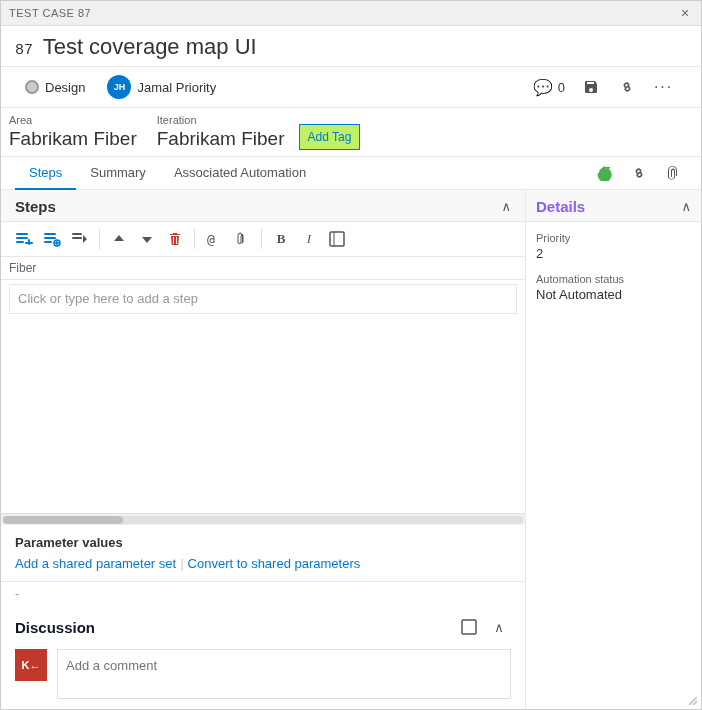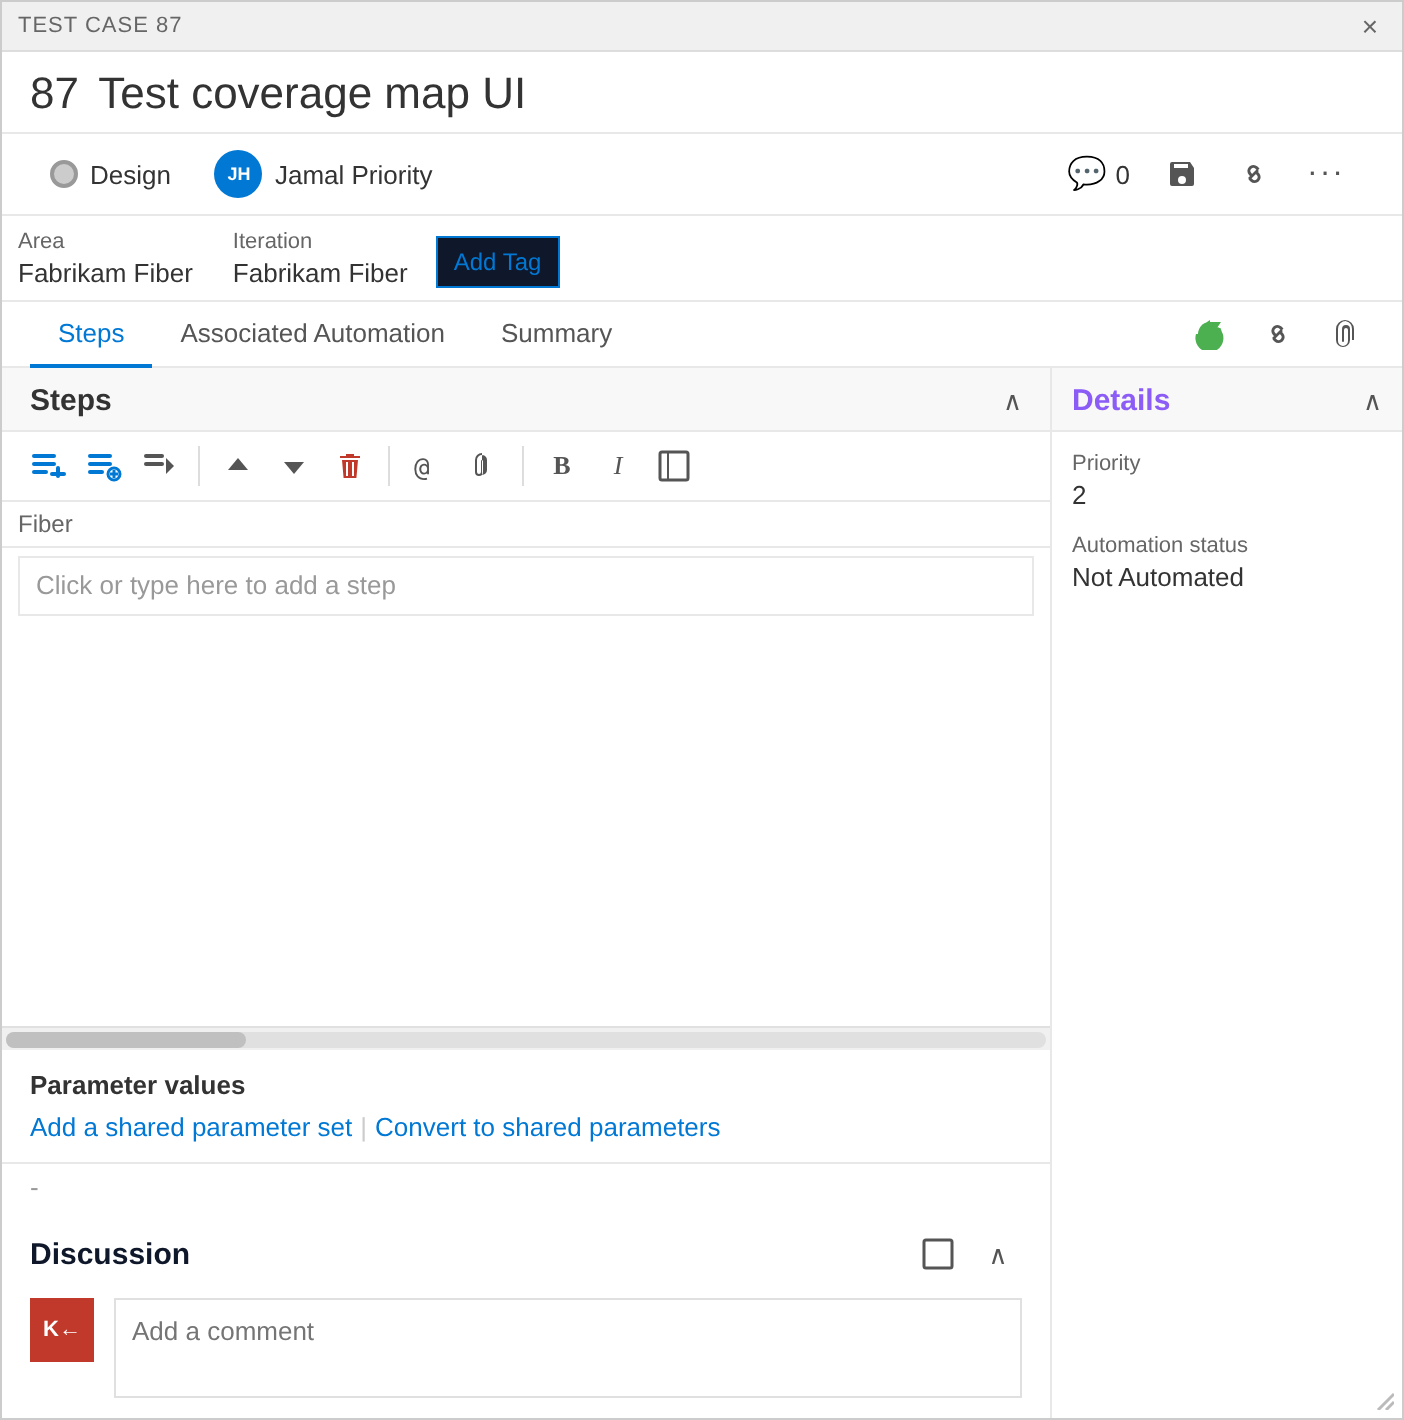--- a/index.html
+++ b/index.html
@@ -7,40 +7,40 @@
     
     .window { width: 702px; height: 710px; border: 1px solid #ccc; display: flex; flex-direction: column; background: #fff; position: relative; }
     
     
     .title-bar { background: #f0f0f0; padding: 4px 8px; display: flex; align-items: center; justify-content: space-between; border-bottom: 1px solid #ddd; }
     .title-bar-text { font-size: 11px; color: #666; text-transform: uppercase; letter-spacing: 0.5px; }
     .close-btn { width: 16px; height: 16px; cursor: pointer; color: #666; font-size: 14px; line-height: 16px; text-align: center; }
     
     
     .header { padding: 8px 14px 6px; border-bottom: 1px solid #e8e8e8; }
-    .work-item-number { font-size: 22px; font-weight: 300; color: #333; }
+    .work-item-number { font-size: 15px; font-weight: 300; color: #333; font-family: Liberation Mono, monospace; }
     .work-item-title { font-size: 22px; font-weight: 300; color: #333; margin-left: 6px; }
     
     
     .toolbar-row { display: flex; align-items: center; padding: 6px 24px; border-bottom: 1px solid #e8e8e8; gap: 12px; }
     .status-badge { display: flex; align-items: center; gap: 6px; }
     .status-circle { width: 14px; height: 14px; border-radius: 50%; background: #ccc; border: 2px solid #999; }
     .status-label { font-size: 13px; color: #333; }
     .assigned-to { display: flex; align-items: center; gap: 6px; margin-left: 10px; }
     .avatar { width: 24px; height: 24px; border-radius: 50%; background: #0078d4; display: flex; align-items: center; justify-content: center; color: #fff; font-size: 10px; font-weight: bold; overflow: hidden; }
     .assigned-name { font-size: 13px; color: #333; }
     .comment-badge { display: flex; align-items: center; gap: 4px; margin-left: auto; }
     .comment-icon { color: #f05a28; font-size: 16px; }
     .comment-count { font-size: 13px; color: #333; }
     .toolbar-actions { display: flex; align-items: center; gap: 8px; }
     .toolbar-icon-btn { width: 28px; height: 28px; display: flex; align-items: center; justify-content: center; cursor: pointer; color: #555; font-size: 16px; border: none; background: none; }
     .field-group { display: flex; flex-direction: column; gap: 2px; }
     .field-label { font-size: 11px; color: #666; }
-    .field-value { font-size: 13px; color: #333; }
-    .add-tag-btn { border: 1px solid #0078d4; color: #0078d4; background: #0f172a; padding: 2px 8px; font-size: 12px; cursor: pointer; margin-top: 4px; margin-left: 14px; height: 26px; }
+    .field-value { font-size: 19px; color: #333; }
+    .add-tag-btn { border: 1px solid #0078d4; color: #0078d4; background: #bef264; padding: 2px 8px; font-size: 12px; cursor: pointer; margin-top: 4px; margin-left: 14px; height: 26px; }
     
     
     .tabs { display: flex; align-items: center; border-bottom: 1px solid #e8e8e8; padding: 0 14px; }
     .tab { padding: 8px 14px; font-size: 13px; cursor: pointer; color: #555; border-bottom: 2px solid transparent; margin-bottom: -1px; }
     .tab.active { color: #0078d4; border-bottom: 2px solid #0078d4; font-weight: 500; }
     .tab-actions { margin-left: auto; display: flex; gap: 6px; }
     .tab-action-btn { width: 28px; height: 28px; display: flex; align-items: center; justify-content: center; cursor: pointer; color: #555; font-size: 14px; border: none; background: none; }
     
     
     .main-content { display: flex; flex: 1; overflow: hidden; }
@@ -159,24 +159,24 @@
       <span class="field-value">Fabrikam Fiber</span>
     </div>
     <button class="add-tag-btn" style="margin-left:14px;">Add Tag</button>
   </div>
 
   <div class="tabs">
     <div class="tab active">
       <span>Steps</span>
     </div>
     <div class="tab">
+      <span>Summary</span>
+    </div>
+    <div class="tab">
       <span>Associated Automation</span>
-    </div>
-    <div class="tab">
-      <span>Summary</span>
     </div>
     <div class="tab-actions">
       <button class="tab-action-btn" title="Refresh">
         <svg width="16" height="16" viewBox="0 0 16 16" fill="#4caf50">
             <path d="M8 2a6 6 0 1 0 5.196 3H11.5l2-3H8V2zm0 1V1l-3 2 3 2V3.05A5 5 0 1 1 3 8H1a7 7 0 1 0 7-5z"></path>
           </svg>
       </button>
       <button class="tab-action-btn" title="Link">
         <svg width="16" height="16" viewBox="0 0 16 16" fill="#555">
             <path d="M6.5 9.5l-1-1a3 3 0 0 1 4.24-4.24l1 1-1.06 1.06-.94-.94a1.5 1.5 0 0 0-2.12 2.12l.94.94L6.5 9.5zm3-3l1 1a3 3 0 0 1-4.24 4.24l-1-1 1.06-1.06.94.94a1.5 1.5 0 0 0 2.12-2.12l-.94-.94L9.5 6.5zm-4.47 3.53L9.5 5.56l.94.94-4.47 4.47-.94-.94z"></path>

